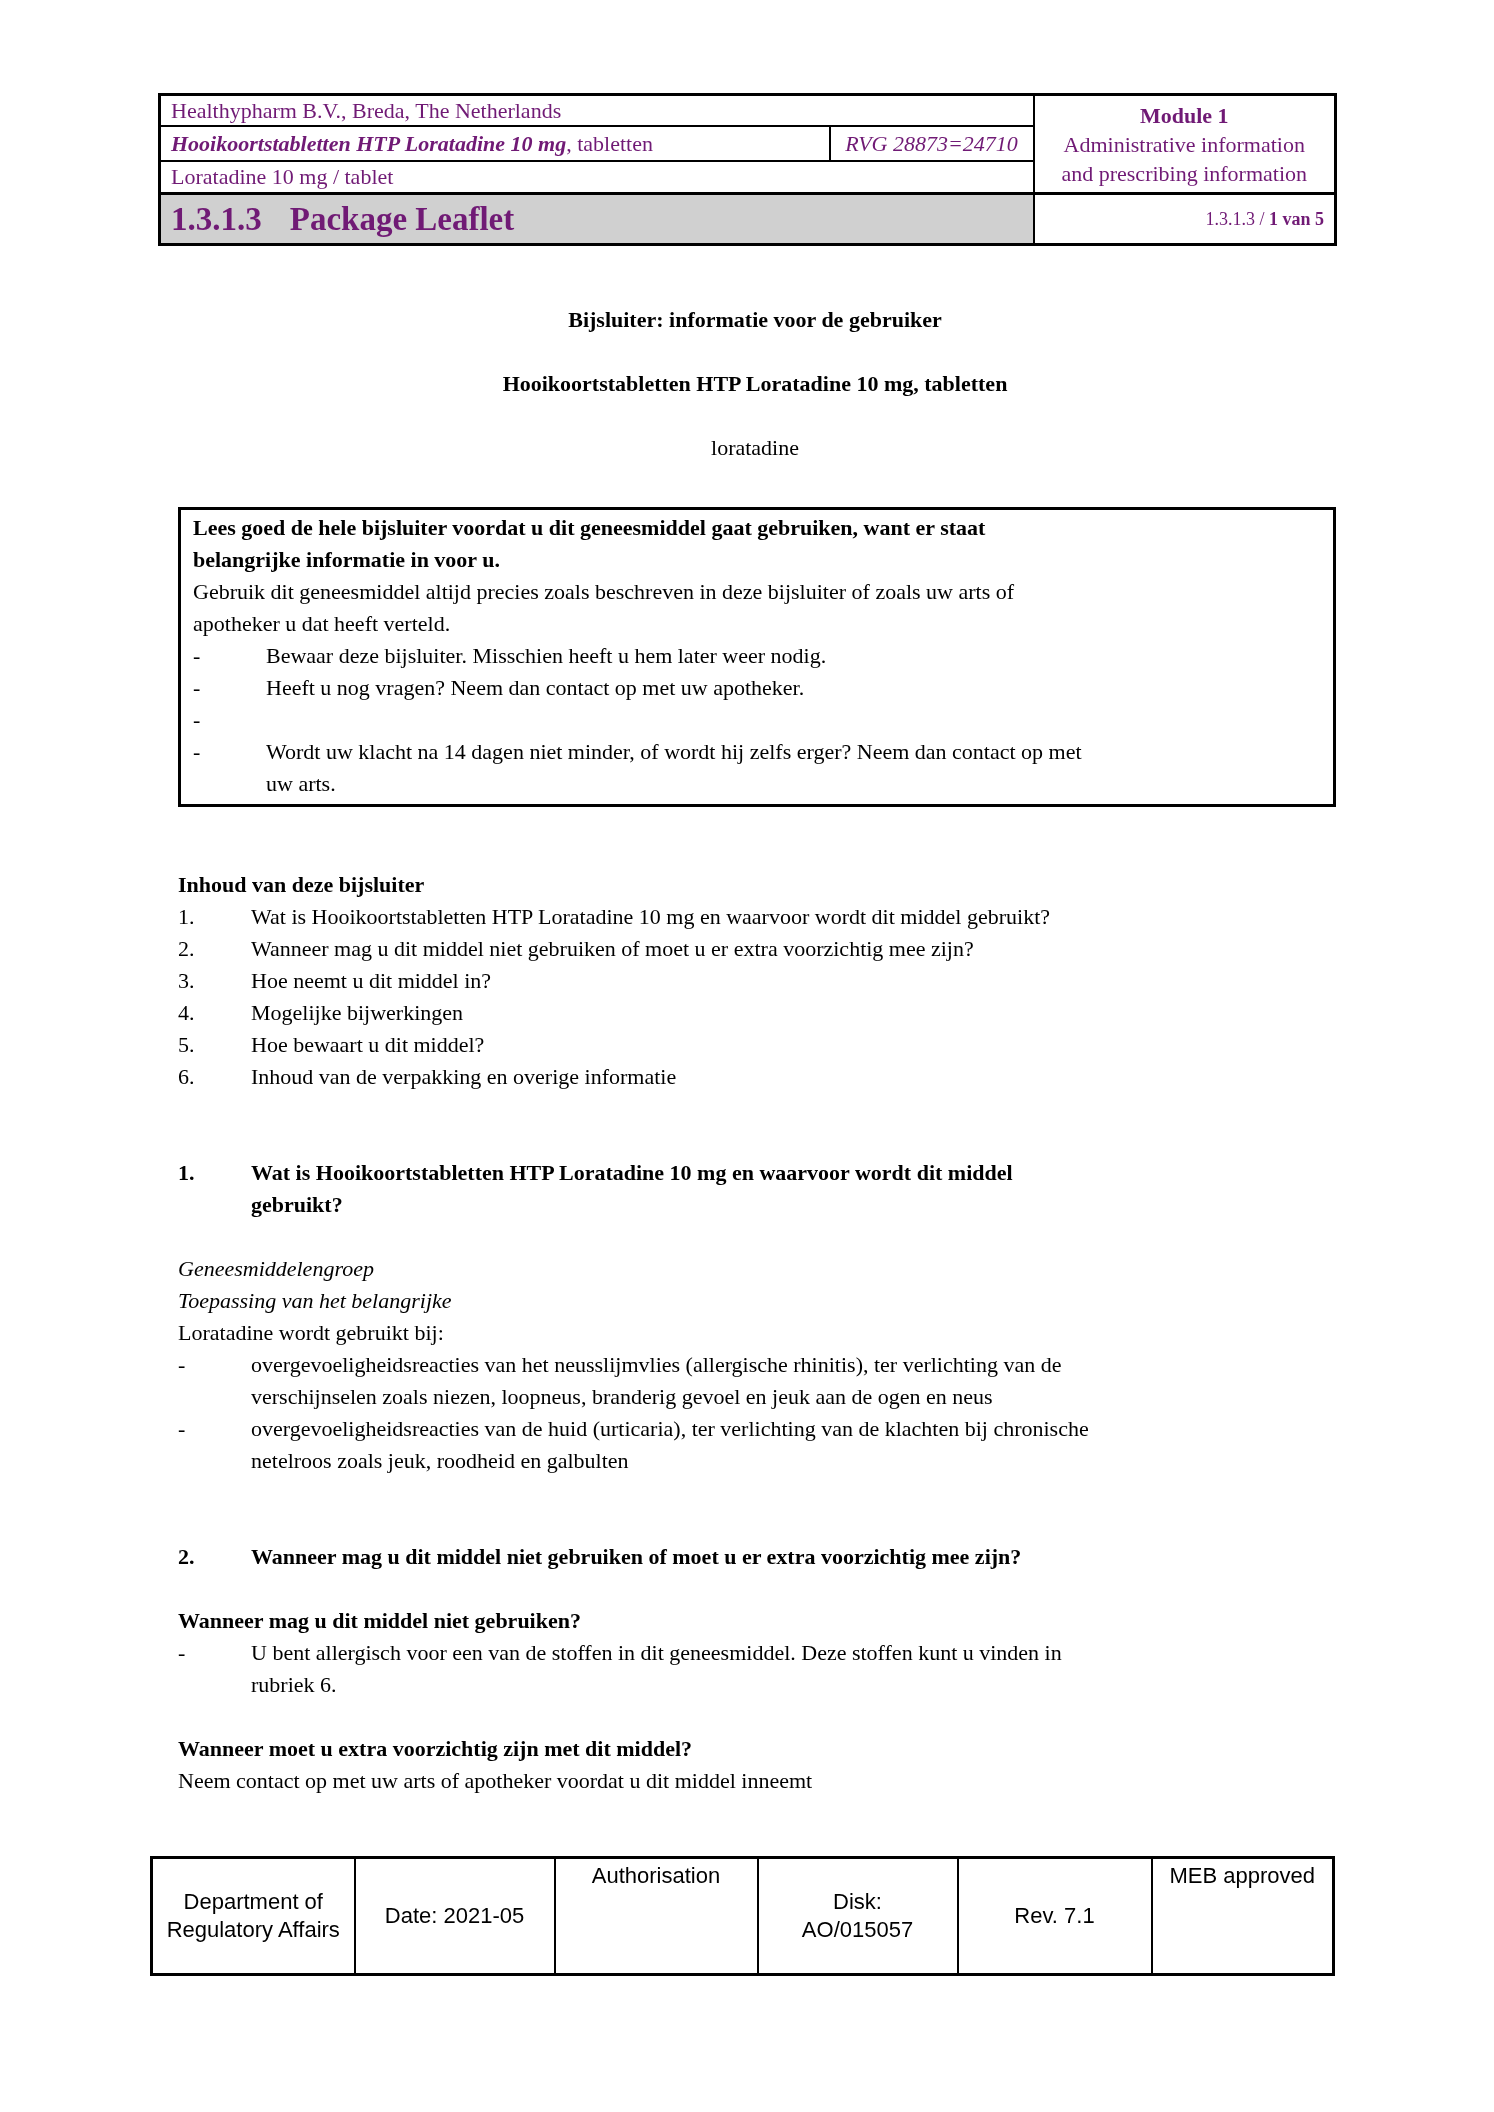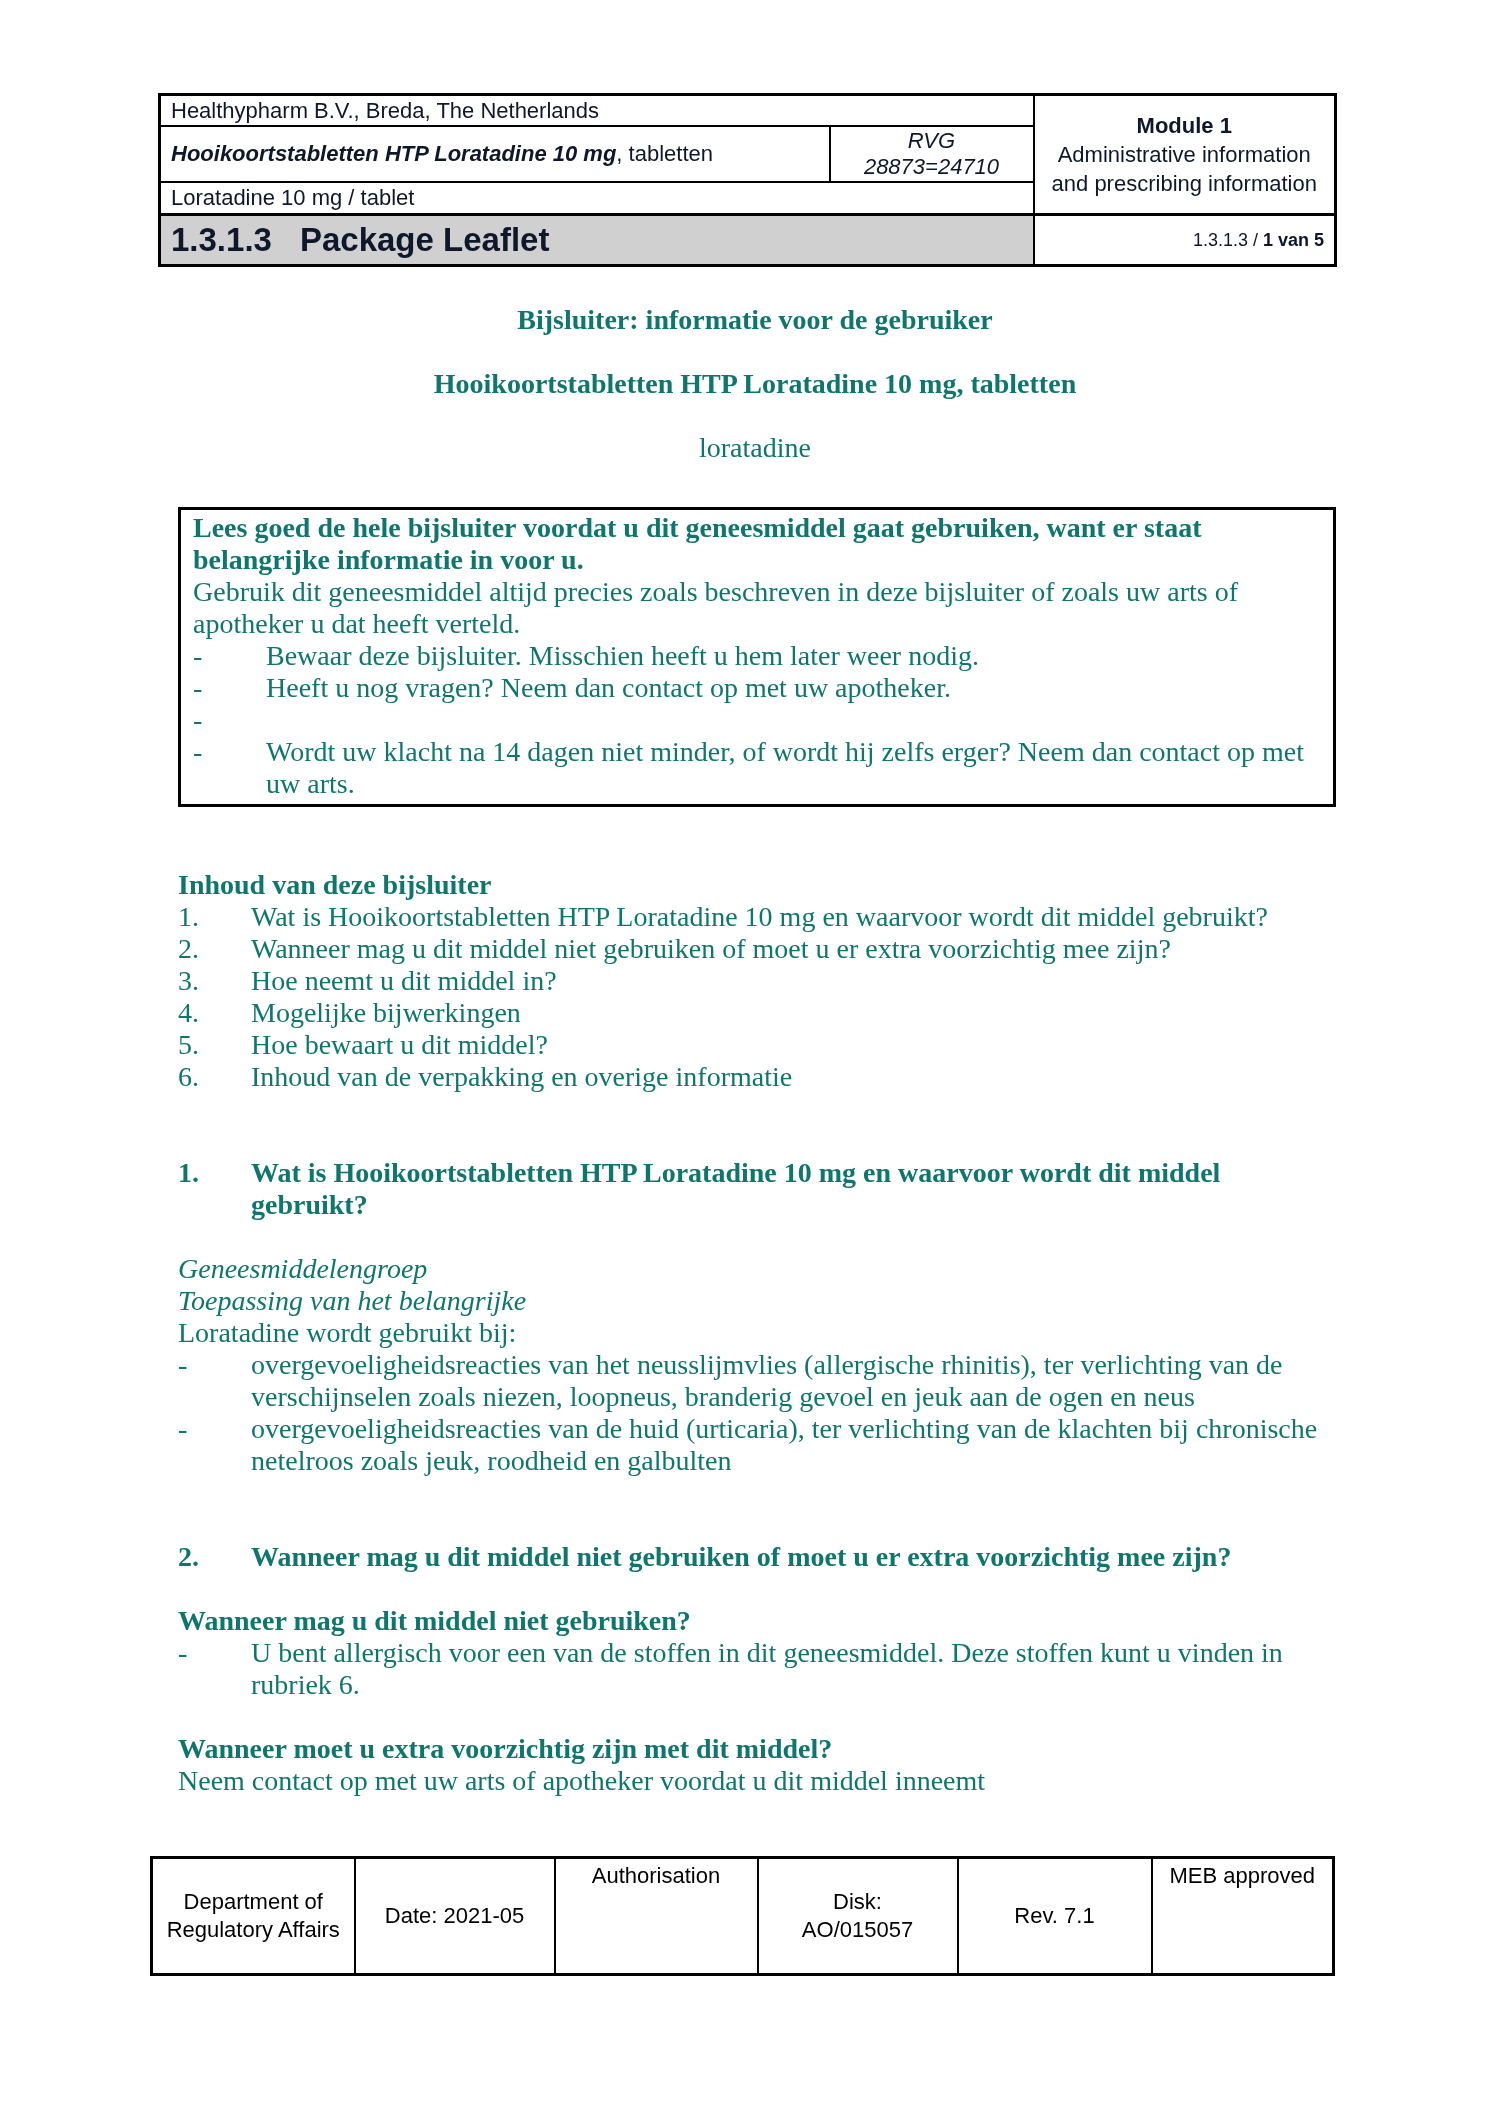--- a/index.html
+++ b/index.html
@@ -2,21 +2,21 @@
 <html><head>
 <meta charset="utf-8">
 <style>
   html,body{margin:0;padding:0;background:#ffffff;}
   .page{position:relative;width:1494px;height:2112px;background:#ffffff;color:#000;overflow:hidden;}
 
   
   .header-table{
     position:absolute;left:158px;top:93px;width:1176px;
     border-collapse:collapse;table-layout:fixed;
-    font-family:Liberation Sans, sans-serif;font-size:22px;color:#0f172a;
+    font-family:Liberation Serif, serif;font-size:22px;color:#701a75;
     border:3px solid #000;
   }
   .header-table td{border:2px solid #000;padding:1px 10px;overflow:hidden;vertical-align:middle;}
   .company-cell{height:27px;}
   .product-cell{height:31px;}
   .product-name{font-weight:bold;font-style:italic;}
   .rvg-cell{font-style:italic;text-align:center;}
   .strength-cell{height:28px;}
   .module-cell{text-align:center;vertical-align:middle;line-height:29px;}
   .module-title{display:block;font-weight:bold;}
@@ -28,21 +28,21 @@
   .leaflet-cell .sec-name{margin-left:28px;}
   .pageref-cell{
     text-align:right;font-size:18px;vertical-align:middle;
     border-top-width:3px !important;
   }
   .pageref-bold{font-weight:bold;}
 
   
   .docbody{
     position:absolute;left:178px;top:304px;width:1160px;
-    font-family:"Liberation Serif",serif;font-size:28px;line-height:32px;color:#0f766e;
+    font-family:"Liberation Serif",serif;font-size:22px;line-height:32px;color:#000000;
   }
   .center{text-align:center;width:1154px;}
   .bold{font-weight:bold;}
   .italic{font-style:italic;}
   .pre{white-space:pre-line;}
   .mb1{margin-bottom:32px;}
   .mb2{margin-bottom:64px;}
   .wbox{border:3px solid #000;padding:2px 10px 4px 12px;margin-bottom:62px;width:1130px;margin-top:43px;}
   .li{display:flex;}
   .li .num{flex:0 0 73px;}

